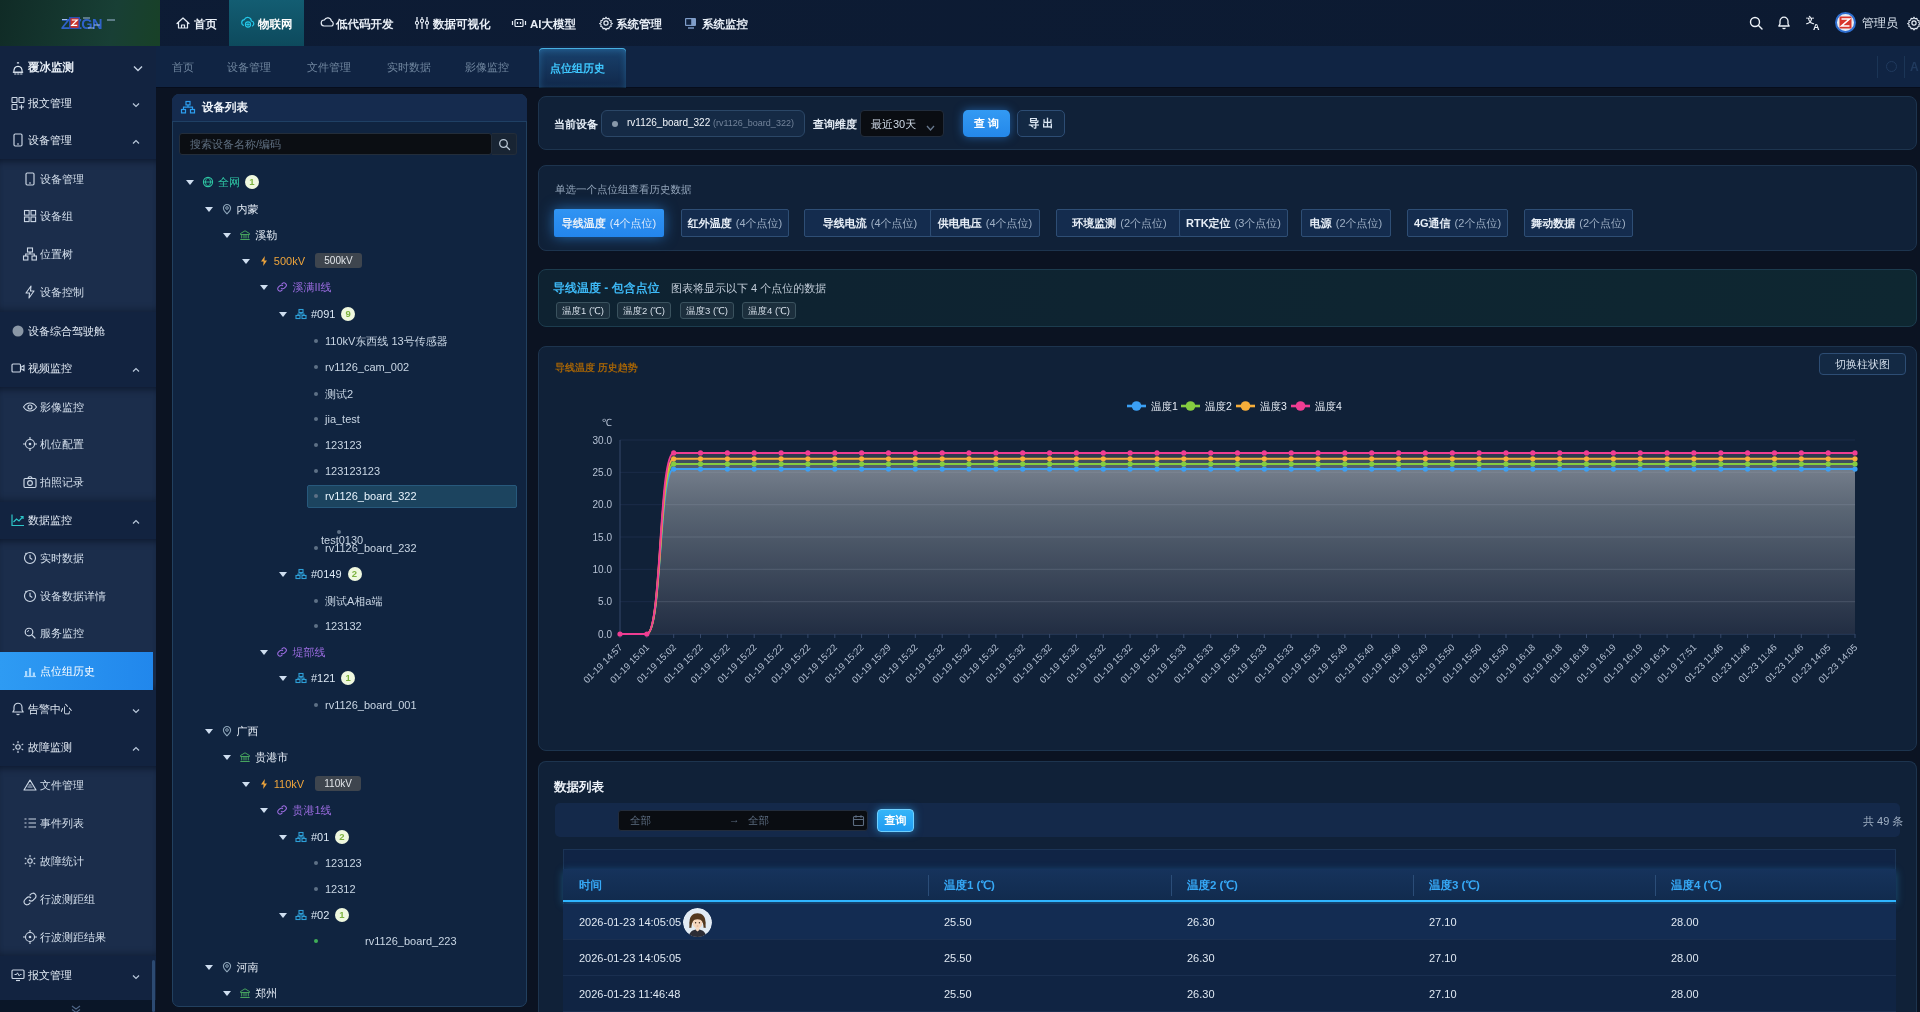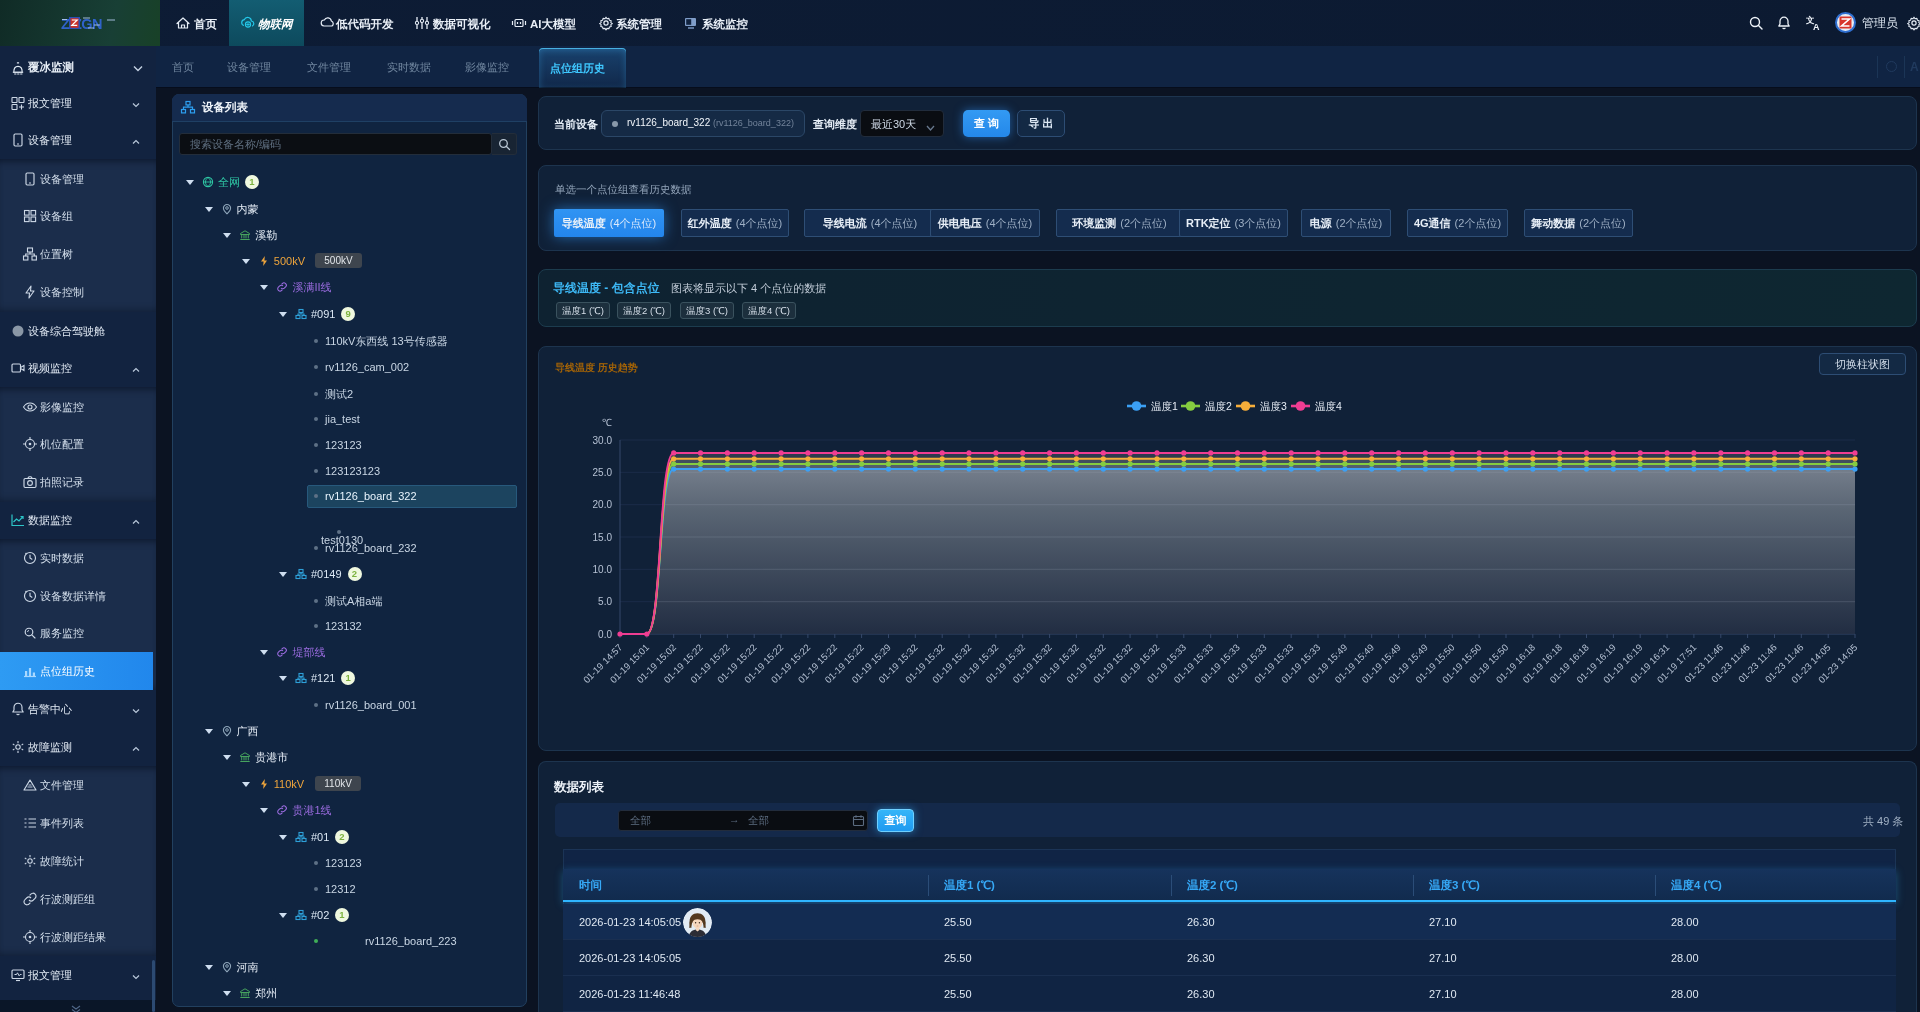--- a/index.html
+++ b/index.html
@@ -69,21 +69,21 @@
         <path d="M2 8.5L8 3l6 5.5M3.5 7.5V13h9V7.5M6.5 13v-3h3v3" stroke="#e6edf6" stroke-width="1.2" fill="none" stroke-linecap="round" stroke-linejoin="round"></path>
       </svg></span>
     <span style="position:absolute;left:31px;top:17px;">首页</span>
   </div>
 <div class="nav-item nav-active" style="left:229px;width:75px;">
     <span style="position:absolute;left:11px;top:15px;"><svg style="" width="16" height="16" viewBox="0 0 16 16">
         <path d="M4 10.5a3 3 0 01.4-5.9A3.6 3.6 0 0111.3 6a2.7 2.7 0 01.8 5.2" stroke="#25c8ea" stroke-width="1.2" fill="none"></path>
         <circle cx="8" cy="9.5" r="2.6" stroke="#25c8ea" stroke-width="1.1" fill="none"></circle>
         <path d="M6.2 9.5h3.6M8 7.8v3.4" stroke="#25c8ea" stroke-width="0.9"></path>
       </svg></span>
-    <span style="position:absolute;left:29px;top:17px;font-style:italic;">物联网</span>
+    <span style="position:absolute;left:29px;top:17px;">物联网</span>
   </div>
 <div class="nav-item" style="left:304px;width:96px;">
     <span style="position:absolute;left:16px;top:15px;"><svg style="" width="16" height="16" viewBox="0 0 16 16">
         <path d="M4 11a3 3 0 01.4-6A3.6 3.6 0 0111.3 6 2.8 2.8 0 0112 11z" stroke="#e6edf6" stroke-width="1.2" fill="none" stroke-linejoin="round"></path>
       </svg></span>
     <span style="position:absolute;left:32px;top:17px;">低代码开发</span>
   </div>
 <div class="nav-item" style="left:400px;width:96px;">
     <span style="position:absolute;left:14px;top:15px;"><svg style="" width="16" height="16" viewBox="0 0 16 16">
         <path d="M3 2v4.2M3 9.6V14M8 2v2.2M8 7.6v6.4M13 2v4.2M13 9.6V14" stroke="#e6edf6" stroke-width="1.3"></path>

